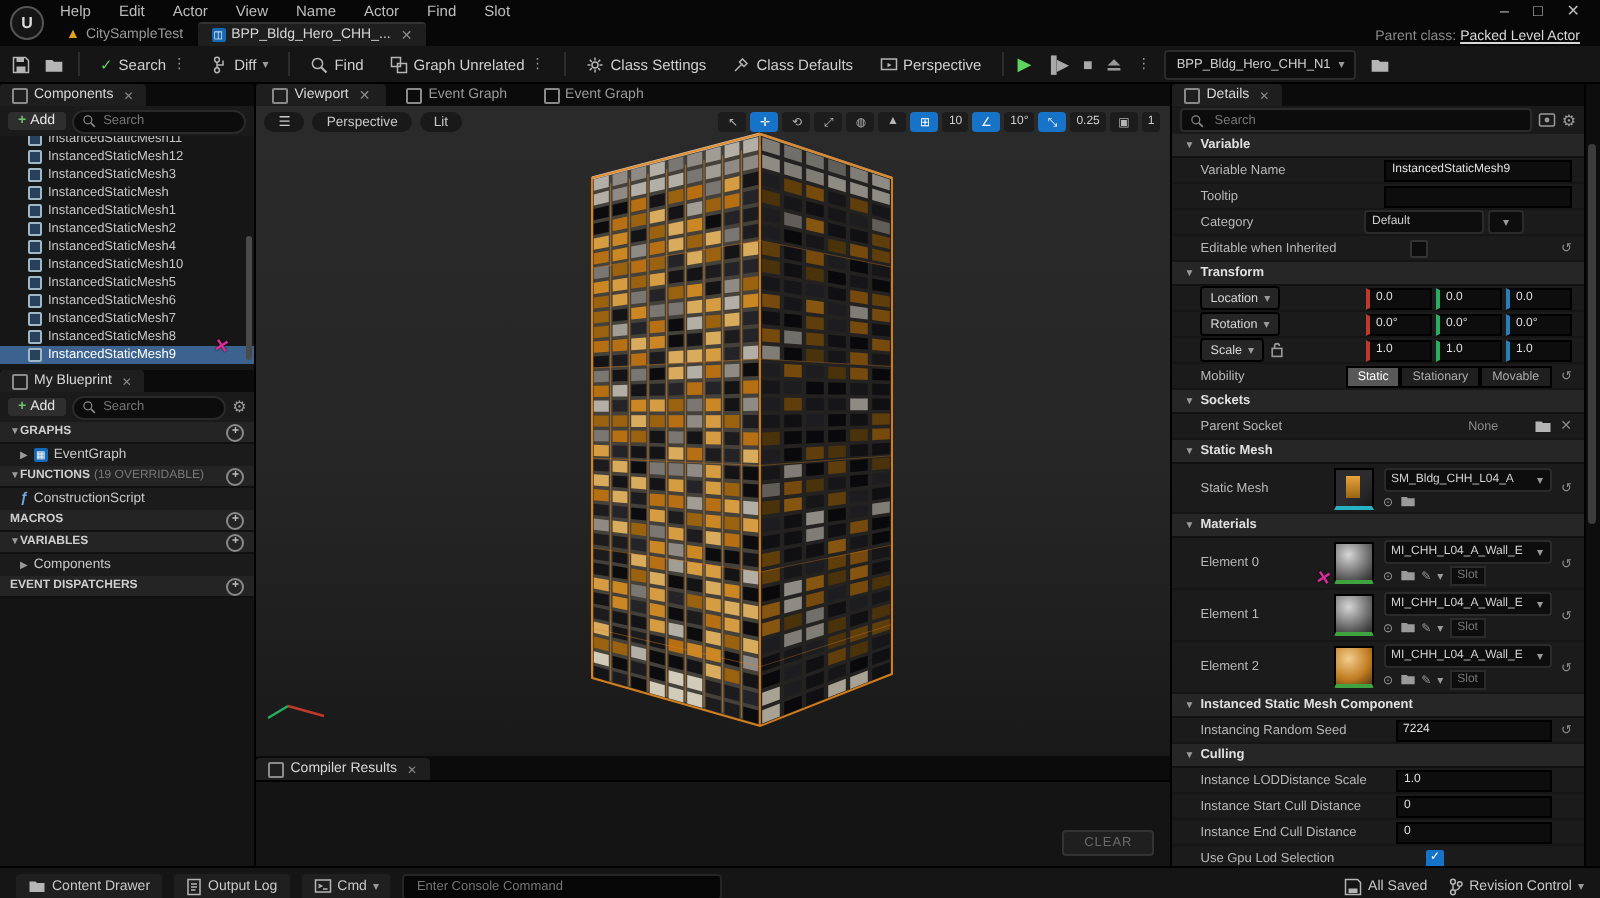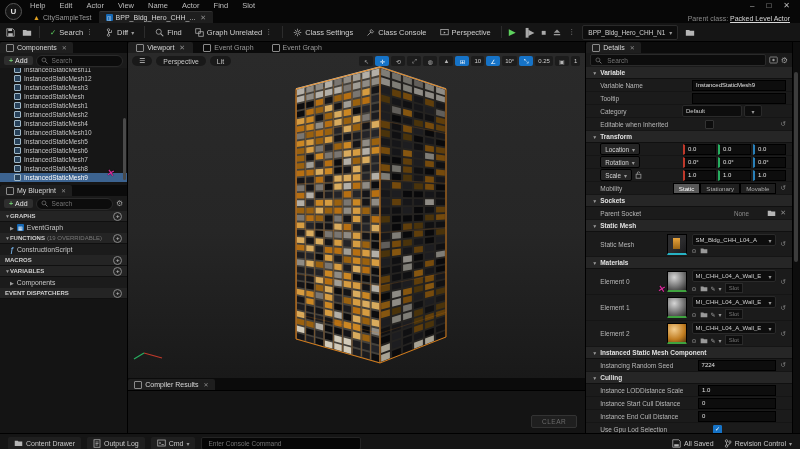--- a/index.html
+++ b/index.html
@@ -221,21 +221,21 @@
       <svg class="ic" width="9" height="9" viewBox="0 0 12 12">
           <circle cx="6" cy="6" r="2" fill="none" stroke="#b5b5b5"></circle>
           <path d="M6 1v2M6 9v2M1 6h2M9 6h2M2.5 2.5l1.4 1.4M8.1 8.1l1.4 1.4M9.5 2.5L8.1 3.9M3.9 8.1L2.5 9.5" stroke="#b5b5b5"></path>
         </svg>
       <span>Class Settings</span>
     </div>
     <div class="tbtn">
       <svg class="ic" width="9" height="9" viewBox="0 0 12 12">
           <path d="M2 10l5-5M7 2l3 3-2 2-3-3z" fill="none" stroke="#b5b5b5"></path>
         </svg>
-      <span>Class Console</span>
+      <span>Class Defaults</span>
     </div>
     <div class="tbtn">
       <svg class="ic" width="9" height="9" viewBox="0 0 12 12">
           <rect x="1" y="2" width="10" height="7" fill="none" stroke="#b5b5b5"></rect>
           <path d="M5 4.5l2.6 1.5L5 7.5z" fill="#b5b5b5"></path>
         </svg>
       <span>Perspective</span>
     </div>
     <div class="tsep"></div>
     <span class="play">▶</span>

